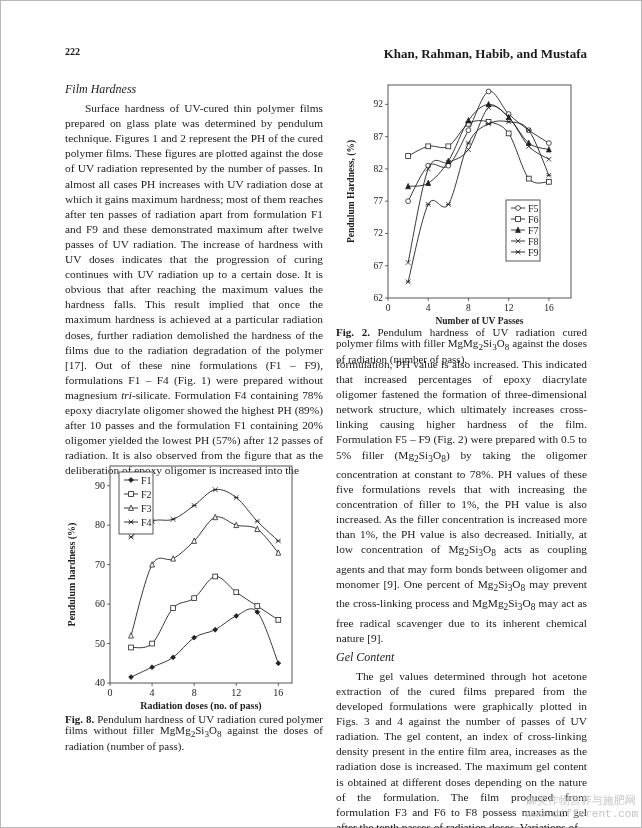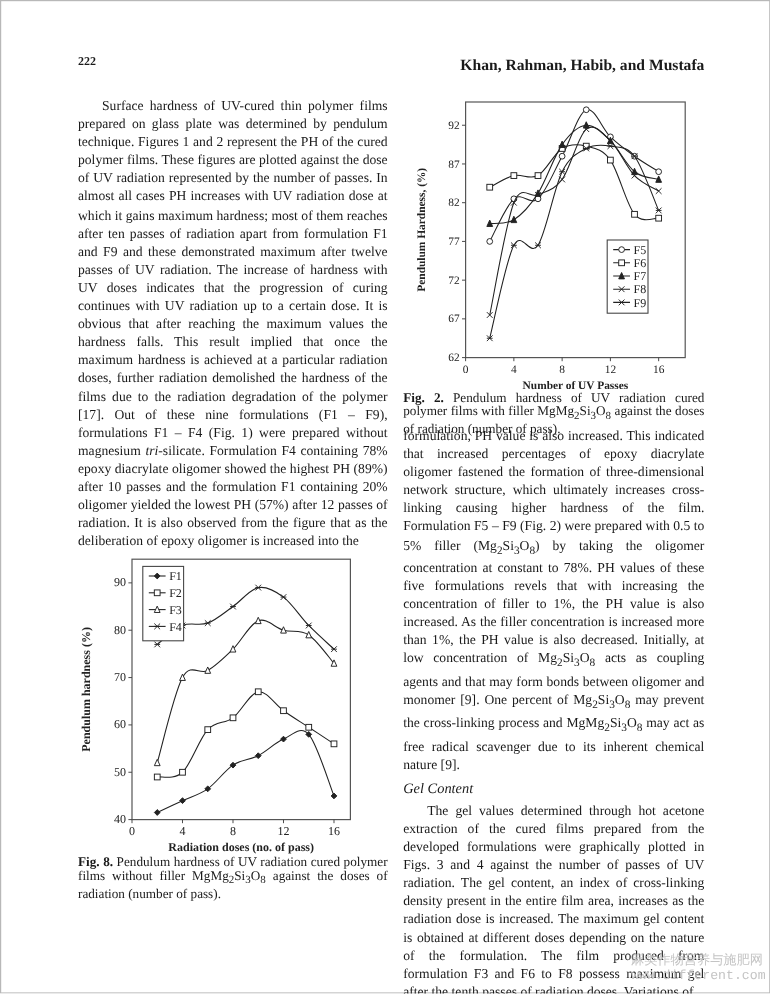--- a/index.html
+++ b/index.html
@@ -25,20 +25,21 @@
 </style>
 </head>
 <body>
 
 <div class="page-border"></div>
 
 <div class="pagenum">222</div>
 <div class="running-head">Khan, Rahman, Habib, and Mustafa</div>
 
 <div class="col col-left">
+  <div class="subsec-head">Film Hardness</div>
   <p><span>Surface hardness of UV-cured thin polymer films prepared on glass plate was determined by pendulum technique. Figures 1 and 2 represent the PH of the cured polymer films. These figures are plotted against the dose of UV radiation represented by the number of passes. In almost all cases PH increases with UV radiation dose at which it gains maximum hardness; most of them reaches after ten passes of radiation apart from formulation F1 and F9 and these demonstrated maximum after twelve passes of UV radiation. The increase of hardness with UV doses indicates that the progression of curing continues with UV radiation up to a certain dose. It is obvious that after reaching the maximum values the hardness falls. This result implied that once the maximum hardness is achieved at a particular radiation doses, further radiation demolished the hardness of the films due to the radiation degradation of the polymer [17]. Out of these nine formulations (F1 – F9), formulations F1 – F4 (Fig. 1) were prepared without magnesium </span><i>tri</i><span>-silicate. Formulation F4 containing 78% epoxy diacrylate oligomer showed the highest PH (89%) after 10 passes and the formulation F1 containing 20% oligomer yielded the lowest PH (57%) after 12 passes of radiation. It is also observed from the figure that as the deliberation of epoxy oligomer is increased into the</span></p>
 </div>
 
 <div class="fig" style="left:55px; top:460px;">
   <svg id="fig1svg" width="260" height="255" viewBox="0 0 260 255">
       <rect x="55" y="6" width="182" height="217" fill="none" stroke="#555" stroke-width="1"></rect>
       <line x1="52" y1="223" x2="55" y2="223" stroke="#444" stroke-width="0.8"></line>
       <text x="50" y="226" font-size="10" text-anchor="end">40</text>
       <line x1="52" y1="183.54545454545456" x2="55" y2="183.54545454545456" stroke="#444" stroke-width="0.8"></line>
       <text x="50" y="186.54545454545456" font-size="10" text-anchor="end">50</text>

